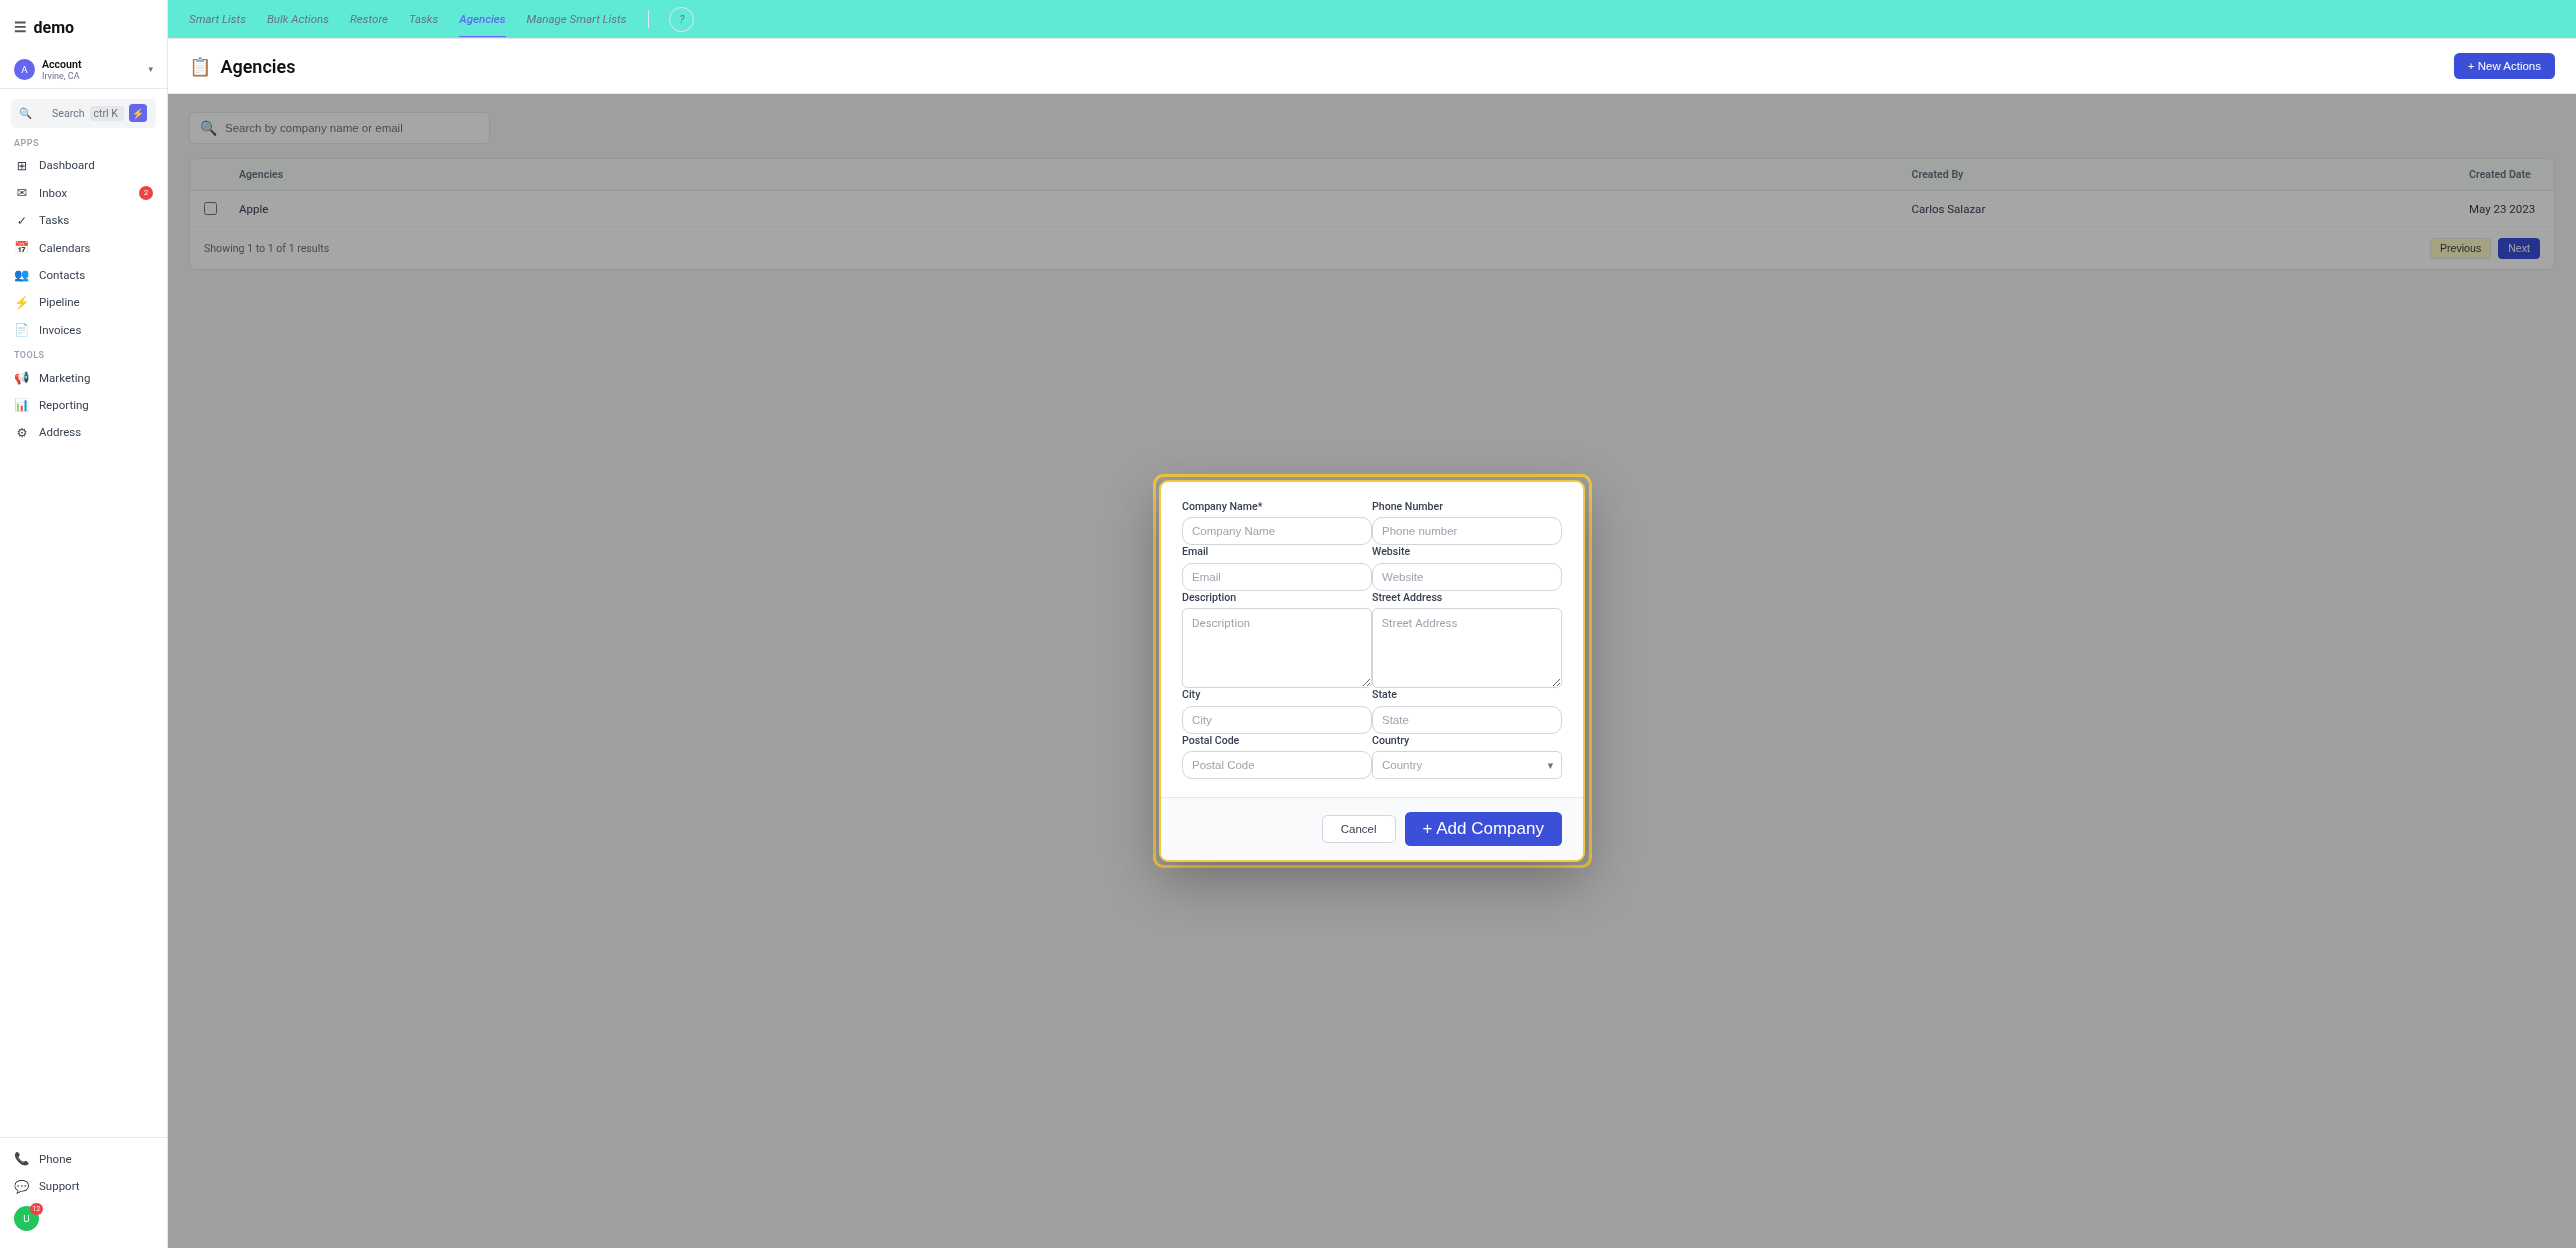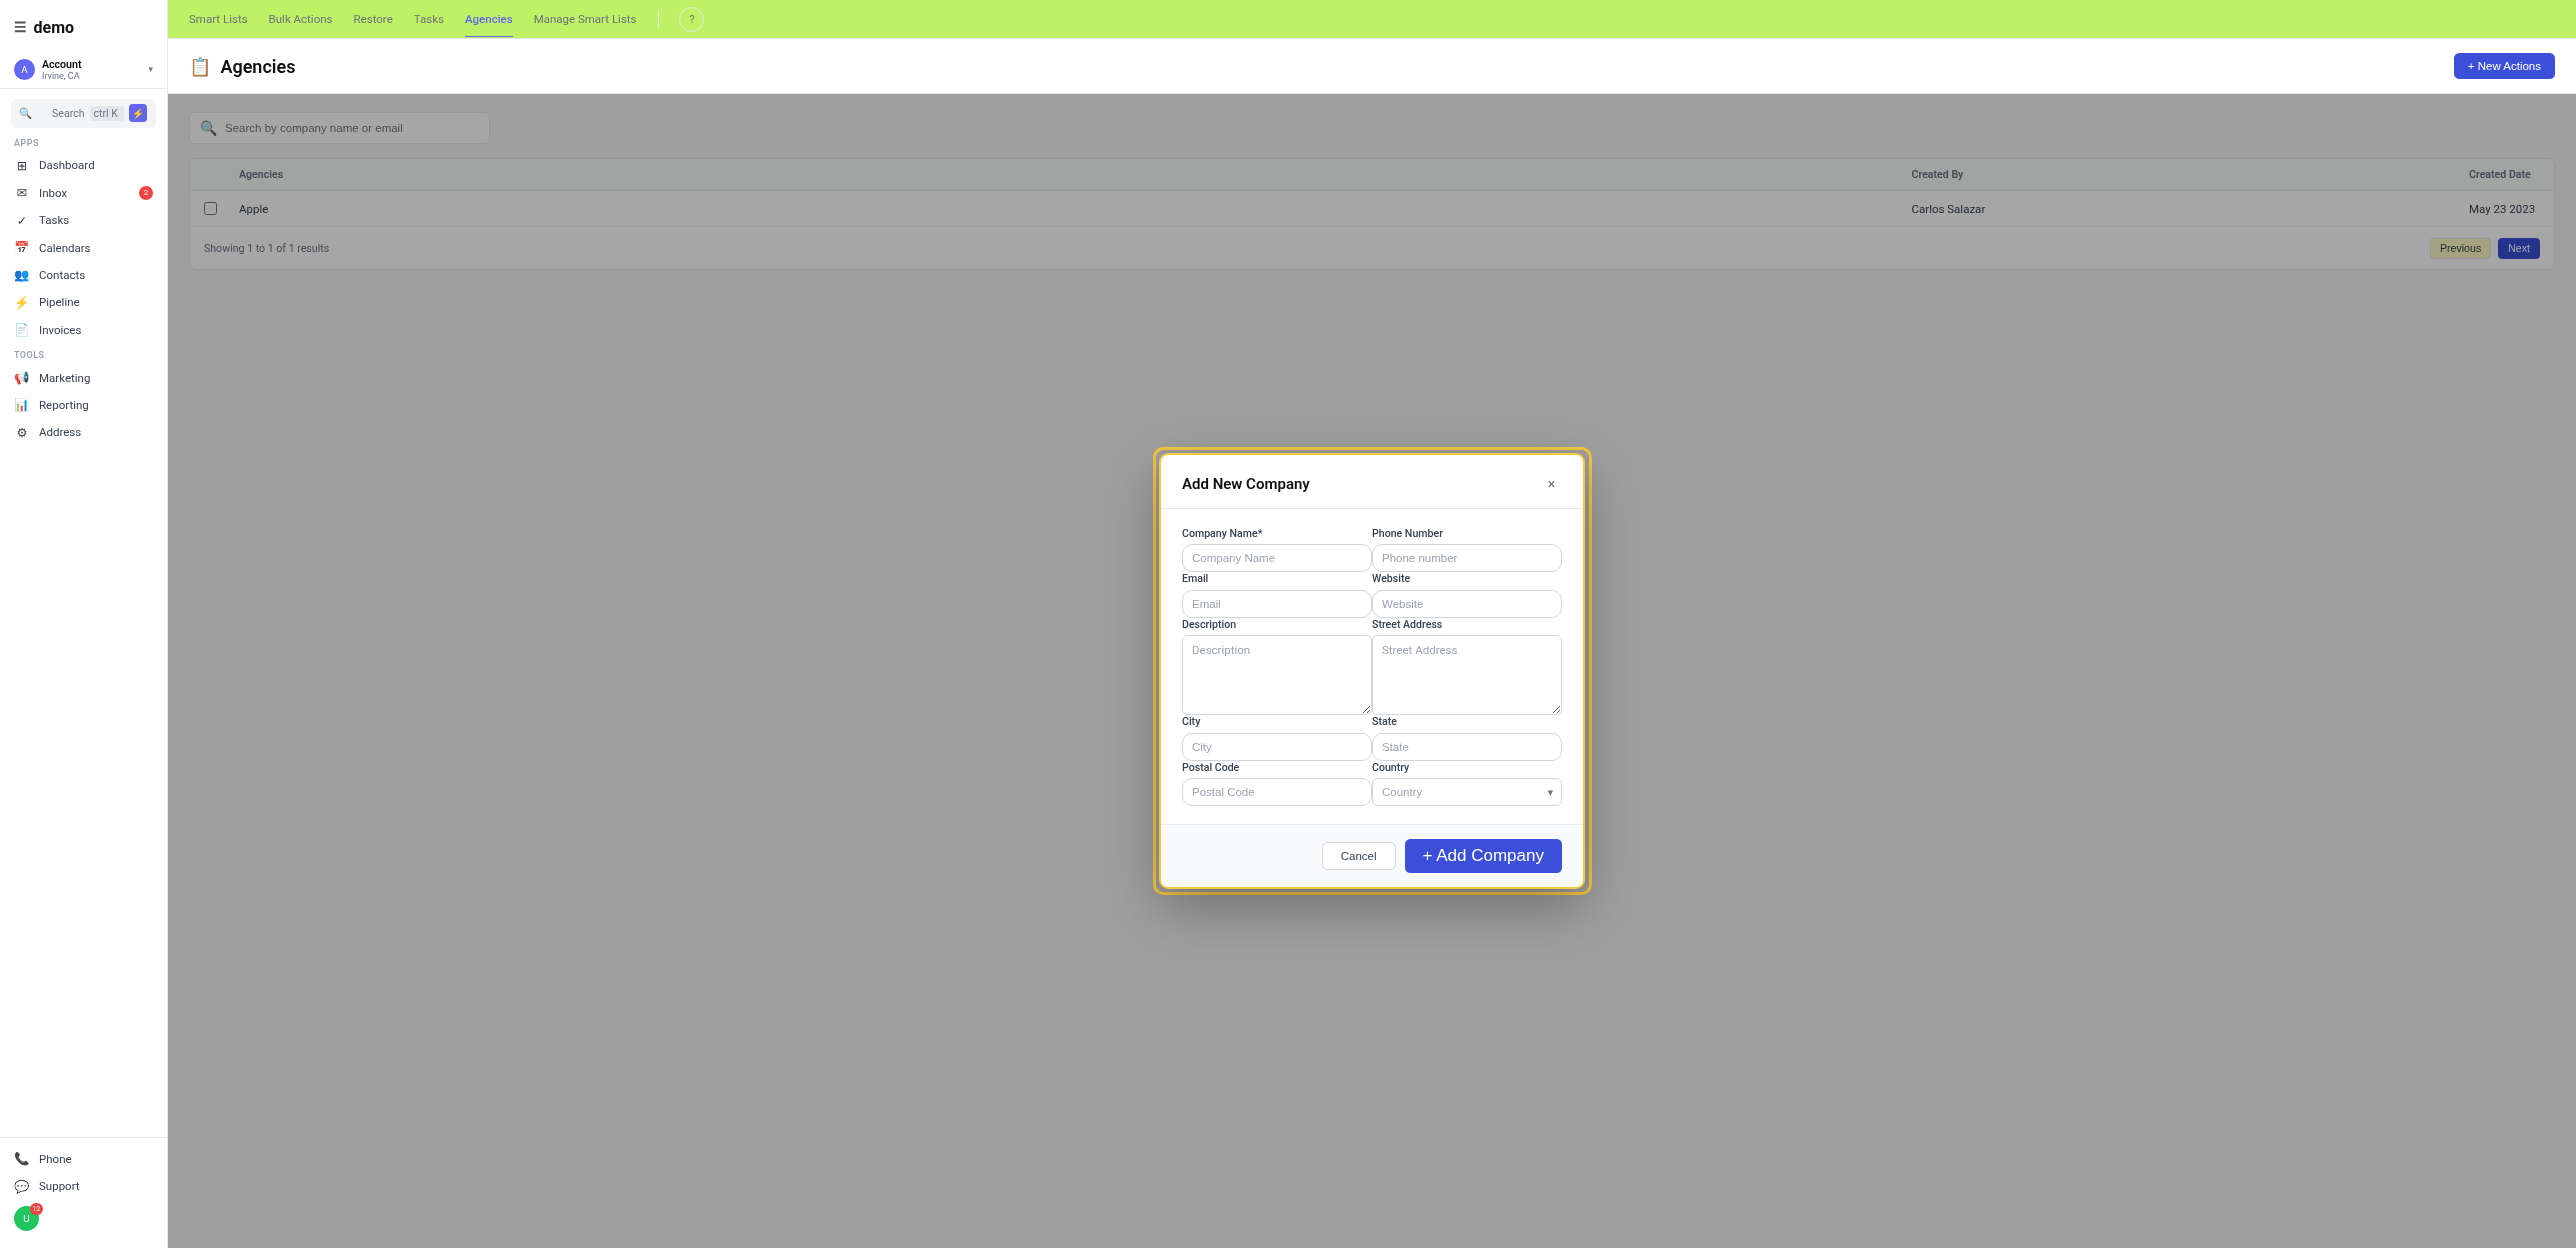--- a/index.html
+++ b/index.html
@@ -128,27 +128,28 @@
     .main {
       flex: 1;
       display: flex;
       flex-direction: column;
       overflow: hidden;
       position: relative;
     }
 
     
     .topnav {
-      background: #bef264;
+      background: #5eead4;
       border-bottom: 0.9px solid #e5e7eb;
       display: flex;
       align-items: center;
       padding: 0 21px;
       height: 39px;
       gap: 21px;
+      font-style: italic;
     }
     .topnav-item {
       font-size: 11.5px;
       color: #6b7280;
       cursor: pointer;
       padding: 10.6px 0;
       border-bottom: 1.8px solid transparent;
     }
     .topnav-item.active {
       color: #6366f1;
@@ -580,24 +581,20 @@
     <div class="overlay">
 
       <svg class="arrow-svg" viewBox="0 0 280 140" fill="none" xmlns="http://www.w3.org/2000/svg" style="position:absolute;top:-27px;left:-257px;width:266px;height:133px;z-index:201;">
         <path d="M 20 20 Q 80 10 200 100" stroke="#f5c842" stroke-width="8" fill="none" stroke-linecap="round"></path>
         <polygon points="195,88 210,108 220,90" fill="#f5c842"></polygon>
       </svg>
 
       <div class="modal-outer-border">
         <div class="modal">
 
-          <div class="modal-header">
-            <span class="modal-title">Add New Company</span>
-            <span class="modal-close">×</span>
-          </div>
 
           <div class="modal-body">
 
             <div class="form-group">
               <label class="form-label">Company Name*</label>
               <input type="text" class="form-input" placeholder="Company Name" style="">
             </div>
 
             <div class="form-group">
               <label class="form-label">Phone Number</label>

